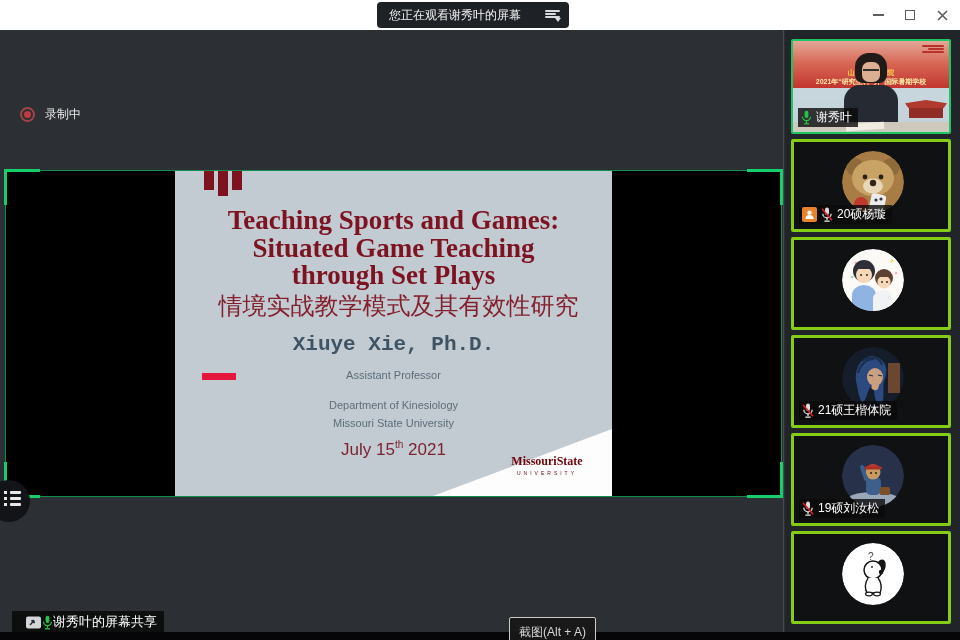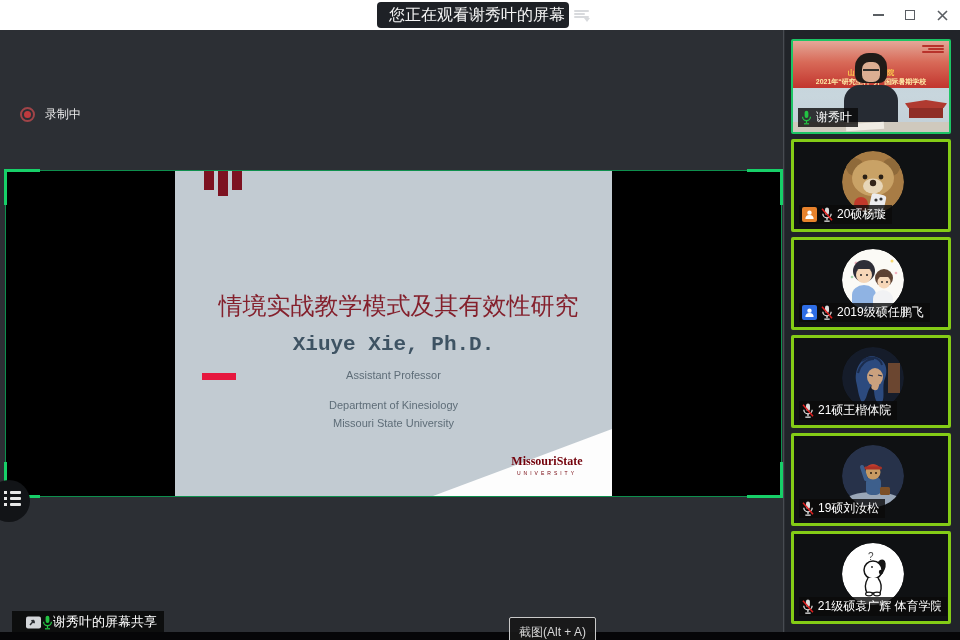--- a/index.html
+++ b/index.html
@@ -3,21 +3,21 @@
 <meta charset="utf-8">
 <style>
   * { margin:0; padding:0; box-sizing:border-box; }
   html,body { width:960px; height:640px; overflow:hidden; background:#2c2f34;
               font-family:"Liberation Sans","DejaVu Sans",sans-serif; }
 
   
   .titlebar { position:absolute; left:0; top:0; width:960px; height:30px; background:#ffffff; z-index:20; }
   .title-pill { position:absolute; left:377px; top:2px; width:192px; height:26px; background:#1e2126;
                 border-radius:4px; display:flex; align-items:center; padding:0 9px 0 12px; gap:9px; }
-  .title-pill .lbl { flex:1; color:#f5f5f5; font-size:16px; text-align:right; white-space:nowrap; }
+  .title-pill .lbl { flex:1; color:#f5f5f5; font-size:12px; text-align:left; white-space:nowrap; }
   .layout-icon { width:15px; height:12px; position:relative; flex:0 0 auto; }
   .layout-icon i { display:block; height:2px; background:#d8dadd; border-radius:1px; margin:1px 0; }
   .layout-icon i:nth-child(2){ width:11px; }
   .layout-icon .tri { position:absolute; right:-1px; bottom:-1px; width:0; height:0;
                       border-left:3px solid transparent; border-right:3px solid transparent; border-top:4px solid #d8dadd; }
   .win-controls { position:absolute; right:2px; top:0; height:30px; display:flex; }
   .win-btn { width:32px; height:30px; display:flex; align-items:center; justify-content:center; background:transparent; border:none; cursor:pointer; }
   .ic-min { width:11px; height:0; border-top:2px solid #5a5e63; }
   .ic-max { width:10px; height:10px; border:1.5px solid #5a5e63; }
 
@@ -158,27 +158,33 @@
     <span class="corner tr"></span>
     <span class="corner bl"></span>
     <span class="corner br"></span>
 
     <div class="slide">
       <div class="bars">
           <i></i>
           <i></i>
           <i></i>
         </div>
+      <div class="slide-title">
+        <div>Teaching Sports and Games:</div>
+        <div>Situated Game Teaching</div>
+        <div>through Set Plays</div>
+      </div>
       <div class="slide-title-zh">情境实战教学模式及其有效性研究</div>
       <div class="triangle"></div>
       <div class="accent-bar"></div>
       <div class="presenter">Xiuye Xie, Ph.D.</div>
       <div class="subline sub1">Assistant Professor</div>
       <div class="subline sub2">Department of Kinesiology</div>
       <div class="subline sub3">Missouri State University</div>
+      <div class="slide-date"><span>July 15</span><sup>th</sup><span> 2021</span></div>
       <div class="msu-logo">
         <div class="l1">MissouriState</div>
         <div class="l2">UNIVERSITY</div>
       </div>
     </div>
   </div>
 
   <button class="list-fab">
     <span class="rows">
       <span class="row">
@@ -302,36 +308,20 @@
           <circle cx="25" cy="26" r="1.1" fill="#333"></circle>
         <path d="M10 62 L10 46 a12 10 0 0 1 24 0 L34 62 Z" fill="#8fb3e3"></path>
         <circle cx="42" cy="29" r="9" fill="#5d4233"></circle>
         <circle cx="42" cy="33" r="6.5" fill="#f6d7b8"></circle>
         <path d="M35 28 a8 7 0 0 1 14 0 Z" fill="#5d4233"></path>
         <circle cx="40" cy="33" r="1" fill="#333"></circle>
           <circle cx="45" cy="33" r="1" fill="#333"></circle>
         <path d="M31 62 L31 50 a9 8 0 0 1 20 0 L51 62 Z" fill="#f1f2f4"></path>
       </svg>
     </div>
-    <div class="name-row">
-      <span class="badge" style="background:#2e6de5">
-        <svg width="11" height="11" viewBox="0 0 12 12">
-            <circle cx="6" cy="4" r="2.4" fill="#fff"></circle>
-            <path d="M1.5 11 a4.5 4.5 0 0 1 9 0 Z" fill="#fff"></path>
-          </svg>
-      </span>
-      <svg width="12" height="15" viewBox="0 0 14 18">
-        <rect x="4.6" y="0.5" width="4.8" height="9" rx="2.4" fill="#dcdcdc"></rect>
-        <path d="M2 8 a5 5 0 0 0 10 0" fill="none" stroke="#dcdcdc" stroke-width="1.6"></path>
-        <line x1="7" y1="13" x2="7" y2="16" stroke="#dcdcdc" stroke-width="1.6"></line>
-        <line x1="3.8" y1="17" x2="10.2" y2="17" stroke="#dcdcdc" stroke-width="1.6"></line>
-        <line x1="1" y1="2" x2="13" y2="16" stroke="#e02020" stroke-width="1.8"></line>
-      </svg>
-      <span class="nm">2019级硕任鹏飞</span>
-    </div>
   </div>
 
   <div class="tile">
     <div class="avatar">
       <svg width="62" height="62" viewBox="0 0 62 62">
         <circle cx="31" cy="31" r="31" fill="#151c2a"></circle>
         <rect x="46" y="16" width="12" height="30" fill="#6b4630"></rect>
         <path d="M14 34 C12 16 26 6 34 10 C46 14 46 26 42 34 C40 44 44 52 38 58 C30 52 34 44 30 38 C24 44 26 52 20 56 C16 48 16 42 14 34 Z" fill="#2c4a7e"></path>
         <path d="M20 14 C28 8 38 10 40 18 M16 26 C18 18 24 12 32 12" stroke="#1b2c4d" stroke-width="2" fill="none"></path>
         <ellipse cx="33" cy="30" rx="8" ry="9" fill="#caa17e"></ellipse>
@@ -385,27 +375,17 @@
         <text x="26" y="17" font-size="10" fill="#444" font-family="inherit">?</text>
         <ellipse cx="38" cy="25" rx="5" ry="9" fill="#151515" transform="rotate(22 38 25)"></ellipse>
         <circle cx="31" cy="27" r="9" fill="#fff" stroke="#151515" stroke-width="1.5"></circle>
         <circle cx="39" cy="29" r="2.2" fill="#151515"></circle>
         <circle cx="30" cy="24" r="0.9" fill="#151515"></circle>
         <path d="M26 35 C23 40 23 46 25 50 L38 50 C40 45 39 39 36 35" fill="#fff" stroke="#151515" stroke-width="1.4"></path>
         <ellipse cx="27" cy="51" rx="3.4" ry="1.8" fill="#fff" stroke="#151515" stroke-width="1.2"></ellipse>
         <ellipse cx="35" cy="51" rx="3.4" ry="1.8" fill="#fff" stroke="#151515" stroke-width="1.2"></ellipse>
       </svg>
     </div>
-    <div class="name-row">
-      <svg width="12" height="15" viewBox="0 0 14 18">
-        <rect x="4.6" y="0.5" width="4.8" height="9" rx="2.4" fill="#dcdcdc"></rect>
-        <path d="M2 8 a5 5 0 0 0 10 0" fill="none" stroke="#dcdcdc" stroke-width="1.6"></path>
-        <line x1="7" y1="13" x2="7" y2="16" stroke="#dcdcdc" stroke-width="1.6"></line>
-        <line x1="3.8" y1="17" x2="10.2" y2="17" stroke="#dcdcdc" stroke-width="1.6"></line>
-        <line x1="1" y1="2" x2="13" y2="16" stroke="#e02020" stroke-width="1.8"></line>
-      </svg>
-      <span class="nm">21级硕袁广辉 体育学院</span>
-    </div>
   </div>
 
 </div>
 
 <div class="bottom-strip"></div>
 
 </body></html>

